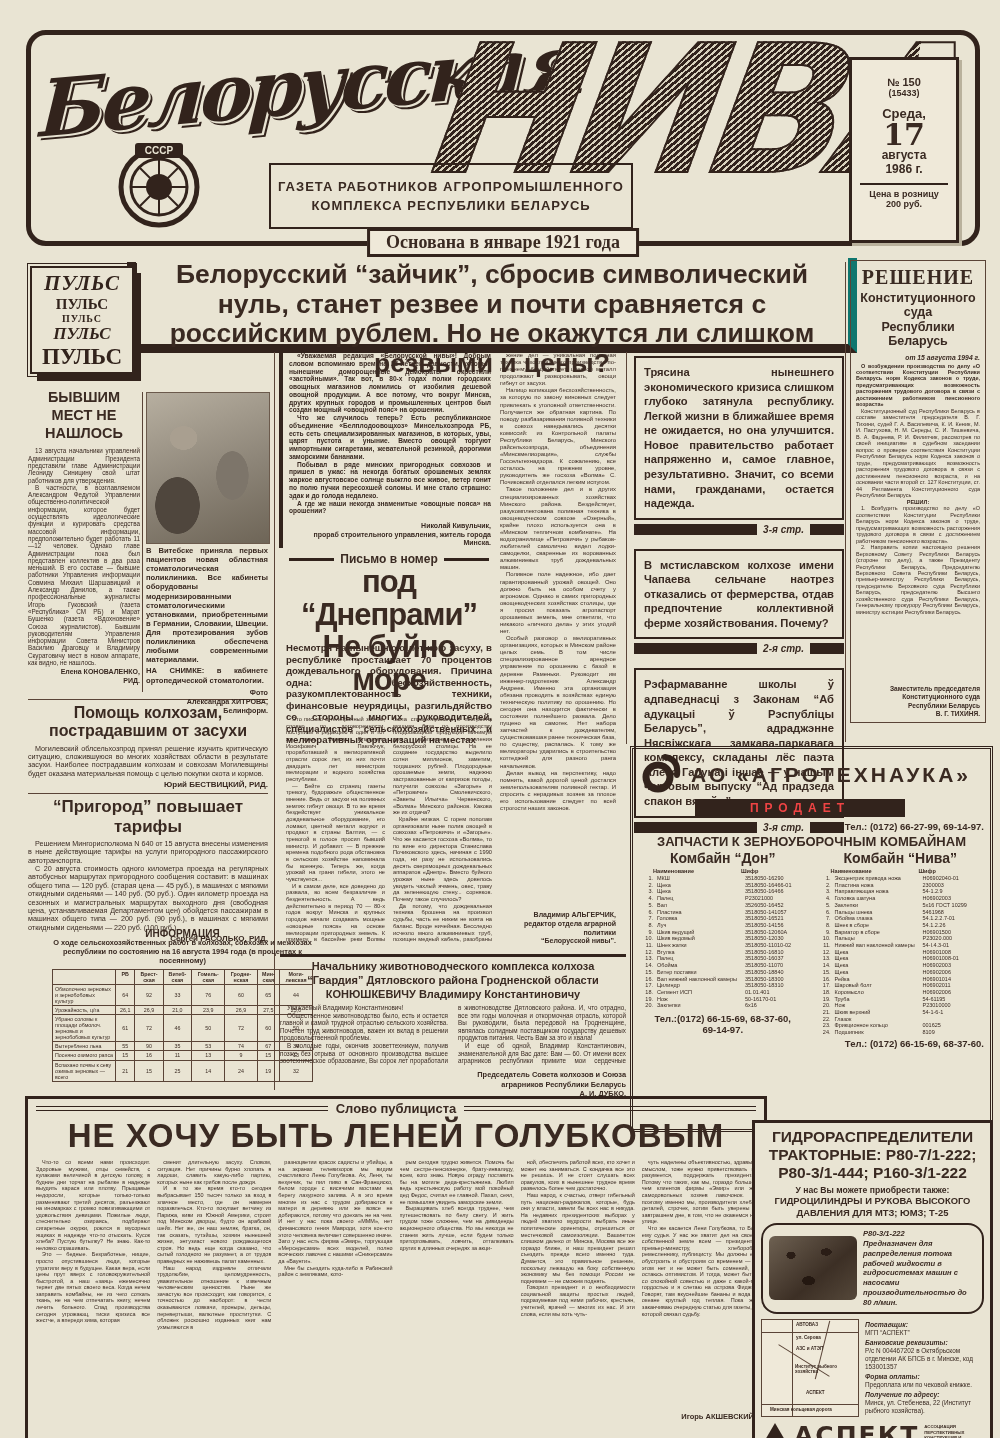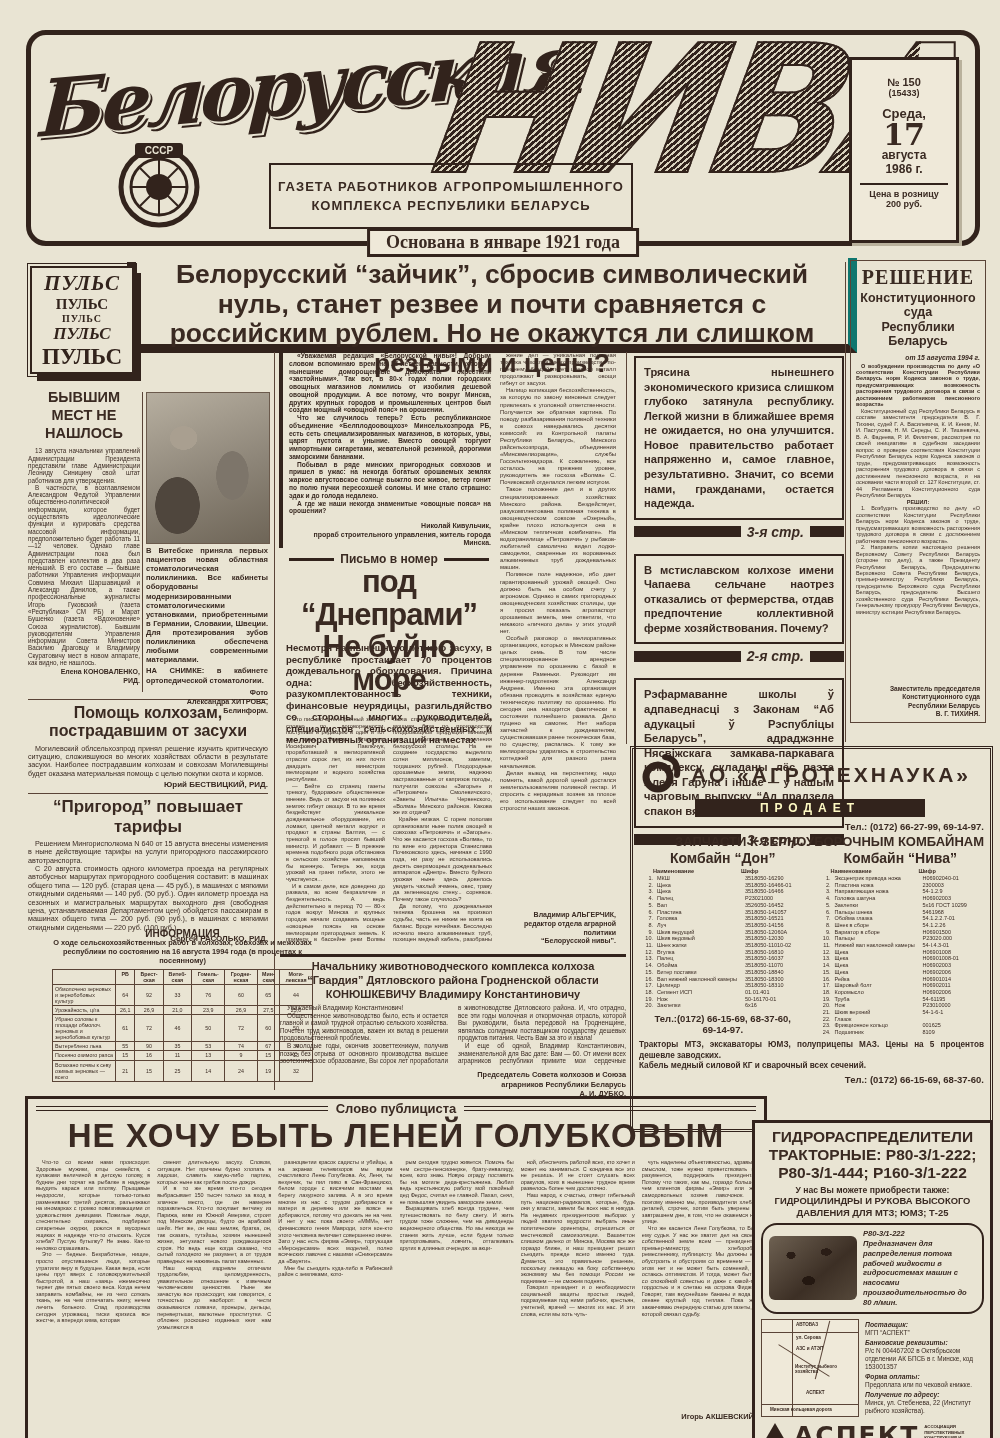--- a/index.html
+++ b/index.html
@@ -106,42 +106,42 @@
     height:64px;overflow:hidden;}
   .konyush .body2 p{text-indent:7px;margin:0;}
   .konyush .sig{font-size:7.4px;}
   
   .teasers{left:634px;top:356px;width:210px;}
   .tease{border:2px solid #32231c;padding:7px 8px;font-weight:bold;font-size:11.2px;line-height:1.3;
     text-align:justify;background:#e9e4d3;}
   .pageref{display:flex;align-items:center;gap:6px;margin:4px 0 14px 0;}
   .pageref .bar{height:11px;background:#32231c;flex:1;}
   .pageref .bar.r{flex:0 0 34px;}
-  .pageref .pg{font-style:italic;font-size:14px;font-weight:bold;white-space:nowrap;}
+  .pageref .pg{font-style:italic;font-size:10px;font-weight:bold;white-space:nowrap;}
   
   .reshenie{left:850px;top:260px;width:124px;height:452px;border:1.5px solid #5a4437;padding:5px 5px 4px 5px;
     display:flex;flex-direction:column;}
   .reshenie .rt{font-family:"Liberation Serif",serif;font-weight:bold;font-size:20px;text-align:center;letter-spacing:1px;}
   .reshenie .rs{font-weight:bold;font-size:12.5px;text-align:center;line-height:1.15;margin-top:2px;}
   .reshenie .rd{font-style:italic;font-weight:bold;font-size:6.8px;text-align:right;margin:5px 0 2px 0;}
   .reshenie .body{flex:1;overflow:hidden;font-size:5.5px;line-height:1.18;text-align:justify;}
   .reshenie .body p{text-indent:5px;margin:0;}
   .reshenie .body .bold{font-weight:bold;}
   .reshenie .body .ctr{text-align:center;font-weight:bold;text-indent:0;}
   .reshenie .sig{font-size:6.6px;}
   
   .agro{left:630px;top:746px;width:345px;height:372px;border:3px double #32231c;padding:4px 6px;}
   .agro-head{display:flex;align-items:center;gap:8px;}
   .agro-title{font-weight:bold;font-size:21px;letter-spacing:3px;white-space:nowrap;}
-  .prodaet{background:#32231c;color:#fef9c3;font-weight:bold;letter-spacing:6px;font-size:12px;
-    width:210px;text-align:center;padding:2px 10px;margin:2px 0 4px 56px;}
+  .prodaet{background:#32231c;color:#ef4444;font-weight:bold;letter-spacing:6px;font-size:12px;
+    width:210px;text-align:center;padding:2px 0;margin:2px 0 4px 56px;}
   .selitra{font-size:8.4px;font-weight:bold;line-height:1.25;}
   .selitra .big{font-size:12px;}
   .agro .tel{font-weight:bold;font-size:9.5px;text-align:right;margin:2px 0;}
-  .parts-title{font-weight:bold;font-size:13px;text-align:right;margin-top:2px;}
+  .parts-title{font-weight:bold;font-size:13px;text-align:center;margin-top:2px;}
   .parts{display:flex;gap:10px;margin-top:1px;}
   .pcolm{flex:1;}
   .pcolm .ct{font-weight:bold;font-size:14px;text-align:center;}
   .phead{display:flex;font-size:5.6px;font-weight:bold;margin:2px 0 1px 14px;}
   .phead span:first-child{width:88px;}
   .prow{display:flex;font-size:5.5px;line-height:1.22;}
   .prow .pn{width:14px;text-align:right;padding-right:4px;}
   .prow .pname{width:88px;}
   .prow .pcode{flex:1;}
   .tel-mid{font-weight:bold;font-size:9.5px;text-align:center;margin-top:4px;}
@@ -737,24 +737,20 @@
             <span class="pcode">001625</span>
           </div>
             <div class="prow">
             <span class="pn">24.</span>
             <span class="pname">Подшипник</span>
             <span class="pcode">8109</span>
           </div>
           </div>
       </div>
     </div>
-    <div class="tractors">
-      <div>Тракторы МТЗ, экскаваторы ЮМЗ, полуприцепы МАЗ. Цены на 5 процентов дешевле заводских.</div>
-        <div>Кабель медный силовой КГ и сварочный всех сечений.</div>
-    </div>
     <div class="tel">Тел.: (0172) 66-15-69, 68-37-60.</div>
   </div>
 
   <div class="abs publicist">
     <div class="pub-kicker">Слово публициста</div>
     <div class="pub-title">НЕ ХОЧУ БЫТЬ ЛЕНЕЙ ГОЛУБКОВЫМ</div>
     <div class="pub-cols">
       <div class="pub-col">
 
       <p>Что-то со всеми нами происходит. Здоровые мужики, отцы семейств, с кулаками величиной в детскую голову, в будние дни торчат на рыбалке в надежде выудить карася или плотву. Прыщавые недоросли, которые только-только разменивают третий десяток, разъезжают на иномарках с громко повизгивающими от удовольствия девицами. Пожилые люди, стеснительно озираясь, подбирают сигаретные окурки, роются в мусорных ящиках в надежде что-то отыскать. Кусок хлеба? Пустую бутылку? Не знаю. Как-то неловко спрашивать.</p>
@@ -789,21 +785,21 @@
             <p>Что же касается Лени Голубкова, то Бог ему судья. У нас же хватит дел на своей собственной земле всем — президенту, премьер-министру, хлеборобу, ремесленнику, публицисту. Мы должны ее обустроить и обустроим со временем — в этом нет и не может быть сомнений, я остаюсь оптимистом. И тогда, может быть, со спокойной совестью и даже с какой-то гордостью и я слетаю на острова Фиджи. Говорят, там вкуснейшие бананы и вода в океане круглый год теплая. Пока же заканчиваю очередную статью для газеты, с которой связал судьбу.</p>
           </div>
         <div class="pub-sig">Игорь АКШЕВСКИЙ.</div>
       </div>
     </div>
   </div>
 
   <div class="abs gidro">
     <div class="gt">
       <div>ГИДРОРАСПРЕДЕЛИТЕЛИ</div>
-        <div>ТРАКТОРНЫЕ: Р80-3/1-222;</div>
+        <div>ТРАКТОРНЫЕ: Р80-7/1-222;</div>
         <div>Р80-3/1-444; Р160-3/1-222</div>
     </div>
     <div class="also">У нас Вы можете приобрести также:</div>
     <div class="also2">
       <div>ГИДРОЦИЛИНДРЫ И РУКОВА ВЫСОКОГО</div>
         <div>ДАВЛЕНИЯ ДЛЯ МТЗ; ЮМЗ; Т-25</div>
     </div>
     <div class="gprod">
       <div class="gphoto"></div>
       <div class="gdesc">

